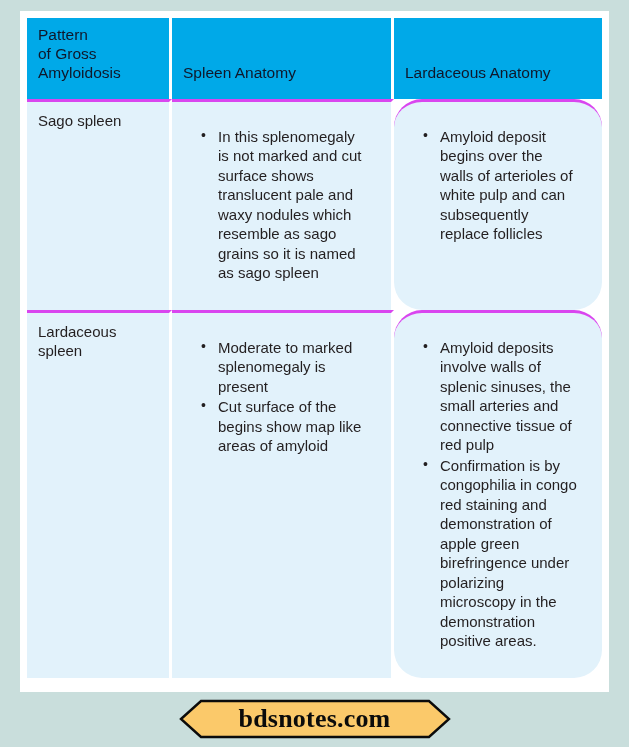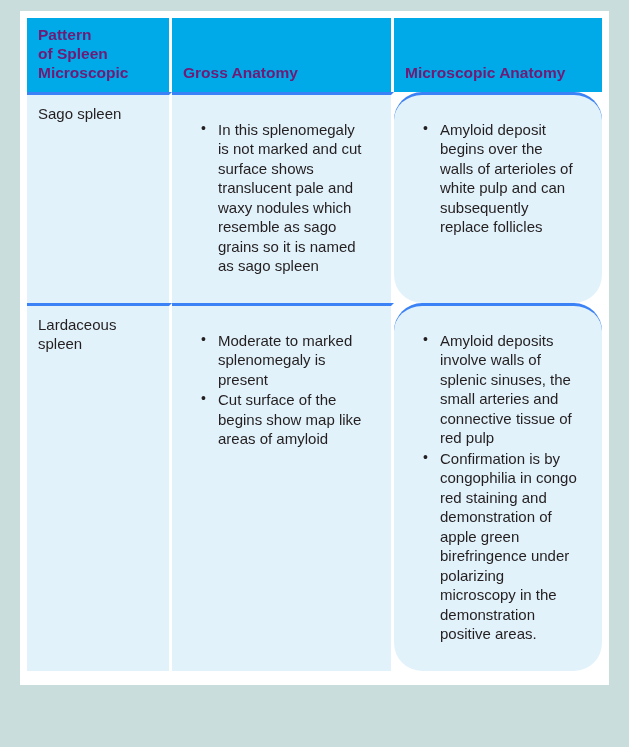--- a/index.html
+++ b/index.html
@@ -40,42 +40,42 @@
     width: 575px;
     table-layout: fixed;
   }
 
   table.spleen-table col.c1 { width: 145px; }
   table.spleen-table col.c2 { width: 222px; }
   table.spleen-table col.c3 { width: 208px; }
 
   table.spleen-table thead th {
     background: #00a9e8;
-    color: #701a75;
+    color: #0f172a;
     font-size: 15.5px;
-    font-weight: bold;
+    font-weight: normal;
     text-align: left;
     vertical-align: bottom;
-    padding: 7px 9px 9px 11px;
+    padding: 7px 9px 16px 11px;
     line-height: 1.24;
     border-right: 3px solid #ffffff;
     box-sizing: border-box;
   }
   table.spleen-table thead th:last-child {
     border-right: none;
   }
 
   table.spleen-table tbody td {
     background: #e2f2fb;
     color: #231f20;
     font-size: 15px;
     line-height: 1.3;
     vertical-align: top;
     padding: 9px 9px 11px 11px;
-    border-top: 3px solid #3b82f6;
+    border-top: 3px solid #d946ef;
     border-right: 3px solid #ffffff;
     box-sizing: border-box;
   }
   table.spleen-table tbody td:last-child {
     border-right: none;
     border-radius: 28px;
   }
 
   .cell-plain {
     margin: 0;
@@ -150,25 +150,25 @@
     <table class="spleen-table">
       <colgroup>
         <col class="c1">
         <col class="c2">
         <col class="c3">
       </colgroup>
       <thead>
         <tr>
           <th>
             <span>Pattern</span><br>
-            <span>of Spleen</span><br>
-            <span>Microscopic</span>
+            <span>of Gross</span><br>
+            <span>Amyloidosis</span>
           </th>
-          <th>Gross Anatomy</th>
-          <th>Microscopic Anatomy</th>
+          <th>Spleen Anatomy</th>
+          <th>Lardaceous Anatomy</th>
         </tr>
       </thead>
       <tbody>
 
         <tr>
           <td>
             <p class="cell-plain">Sago spleen</p>
           </td>
           <td>
             <ul class="bullets">
@@ -197,14 +197,22 @@
               <li>Amyloid deposits involve walls of splenic sinuses, the small arteries and connective tissue of red pulp</li>
               <li>Confirmation is by congophilia in congo red staining and demonstration of apple green birefringence under polarizing microscopy in the demonstration positive areas.</li>
             </ul>
           </td>
         </tr>
 
       </tbody>
     </table>
   </div>
 
+  <div id="footer">
+    <div id="banner">
+      <svg viewBox="0 0 272 42" xmlns="http://www.w3.org/2000/svg">
+        <polygon points="2,21 22,3 250,3 270,21 250,39 22,39" fill="#fbc96a" stroke="#0b0b0b" stroke-width="2.4" stroke-linejoin="miter"></polygon>
+      </svg>
+      <div id="banner-label">bdsnotes.com</div>
+    </div>
+  </div>
 
 </div>
 
 </body></html>

